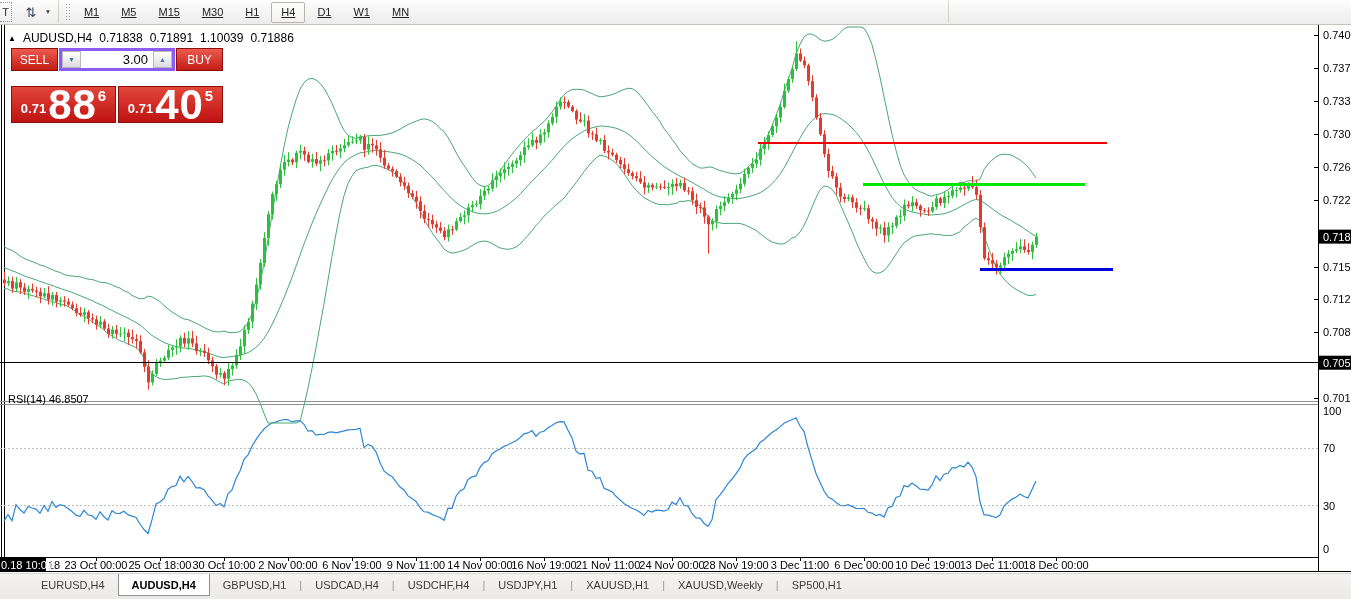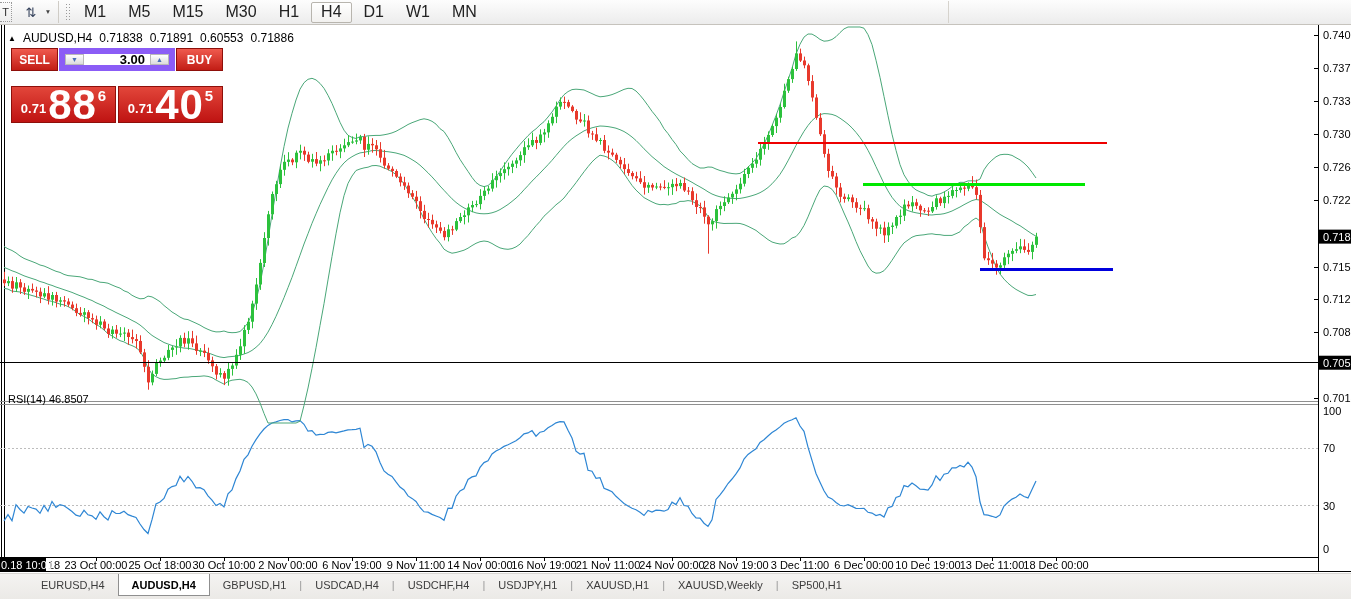--- a/index.html
+++ b/index.html
@@ -11,37 +11,37 @@
              border-bottom:1px solid #c6c3bd; display:flex; align-items:center; }
   .tb-stub { width:12px; height:20px; border:1px dotted #9a9a9a; border-left:none;
              font-size:11px; color:#333; display:flex; align-items:center; justify-content:center; }
   .tb-icon { width:26px; height:20px; margin-left:6px; display:flex; align-items:center;
              justify-content:center; font-size:13px; color:#35425c; }
   .tb-caret { font-size:8px; color:#444; margin:0 4px 0 0; }
   .tb-sep { width:1px; height:22px; background:#cfccc6; margin:0 2px; }
   .tb-grip { width:5px; height:18px; margin:0 4px;
              background-image:radial-gradient(#9a9a9a 40%, transparent 45%);
              background-size:3px 3px; }
-  .tf-btn { height:21px; padding:0 9px; display:flex; align-items:center; font-size:16px;
-            color:#222; border:1px solid transparent; border-radius:2px; cursor:default; }
+  .tf-btn { height:21px; padding:0 9px; display:flex; align-items:center; font-size:11px;
+            color:#222; border:1px solid transparent; border-radius:2px; cursor:default;text-decoration:underline; }
   .tf-btn.active { background:linear-gradient(#ffffff,#f2f1ef); border:1px solid #b8b5ae; }
   .tb-sep2 { position:absolute; left:948px; top:1px; width:1px; height:22px; background:#d6d3cd; }
   
   .chart-region { position:absolute; left:0; top:25px; width:1351px; height:548px; background:#fff; }
   #chart-svg { position:absolute; left:0; top:0; }
   .ohlc-header { position:absolute; left:8px; top:6px; font-size:12px; color:#000;
                  display:flex; gap:7px; align-items:center; }
   .ohlc-header .marker { font-size:8px; }
   
   .trade-panel { position:absolute; left:11px; top:23px; width:212px; }
-  .tp-row1 { display:flex; height:23px;font-weight:bold; }
+  .tp-row1 { display:flex; height:23px; }
   .trade-btn { background:linear-gradient(#ef5a4e,#c21d15); border:1px solid #8e0f0a;
                color:#fff; font-size:12px; width:47px; display:flex; align-items:center;
                justify-content:center; cursor:pointer; }
-  .spinner { display:flex; flex:1; margin:0 1px; border:6px solid #8b5cf6; background:#fff; }
+  .spinner { display:flex; flex:1; margin:0 1px; border:3px solid #8b5cf6; background:#fff; }
   .spin-btn { width:19px; background:linear-gradient(#fefefe,#dcdcdc); border:1px solid #b9b9b9;
               font-size:7px; color:#4a6fb8; display:flex; align-items:center; justify-content:center;
               cursor:pointer; }
   .spin-value { flex:1; font-size:13px; color:#000; display:flex; align-items:center;
                 justify-content:flex-end; padding-right:5px; }
   .tp-row2 { display:flex; margin-top:15px; height:37px; gap:2px; }
   .price-box { flex:1; background:linear-gradient(#e24а3c,#c01414); }
   .price-box { background:linear-gradient(#e2463a,#bf1312); border:1px solid #8e0f0a;
                color:#fff; display:flex; align-items:flex-end; justify-content:center;
                padding-bottom:2px; cursor:pointer; }
@@ -695,21 +695,21 @@
       <text x="1056" y="544" font-family="&quot;Liberation Sans&quot;,sans-serif" font-size="11" fill="#000000" text-anchor="middle">18 Dec 00:00</text>
       <text x="48" y="544" font-family="&quot;Liberation Sans&quot;,sans-serif" font-size="11" fill="#000000">18</text>
       <text x="1" y="544" font-family="&quot;Liberation Sans&quot;,sans-serif" font-size="11" fill="#fff">0.18 10:00</text>
     </svg>
 
   <div class="ohlc-header">
     <span class="marker">▲</span>
     <span>AUDUSD,H4</span>
     <span>0.71838</span>
     <span>0.71891</span>
-    <span>0.60553</span>
+    <span>1.10039</span>
     <span>0.71886</span>
   </div>
 
   <div class="trade-panel">
     <div class="tp-row1">
       <div class="trade-btn">SELL</div>
       <div class="spinner">
         <div class="spin-btn">▼</div>
         <div class="spin-value">3.00</div>
         <div class="spin-btn">▲</div>

